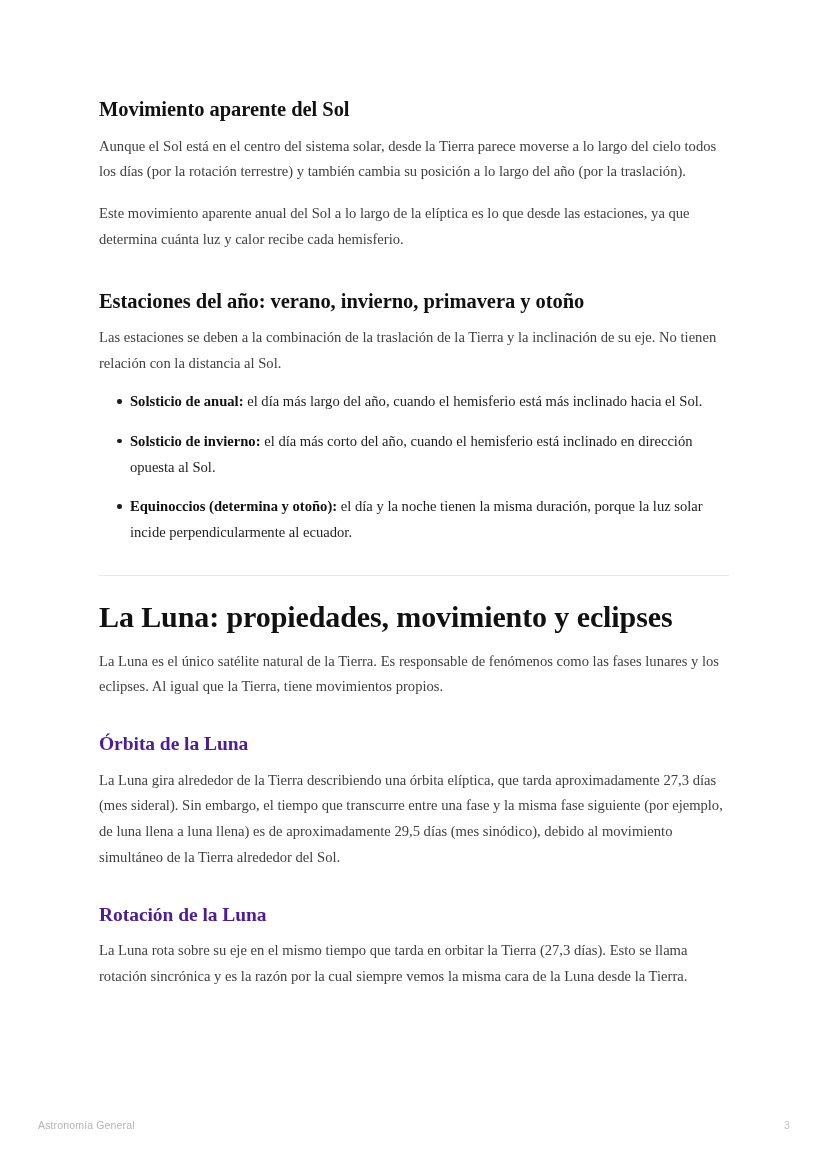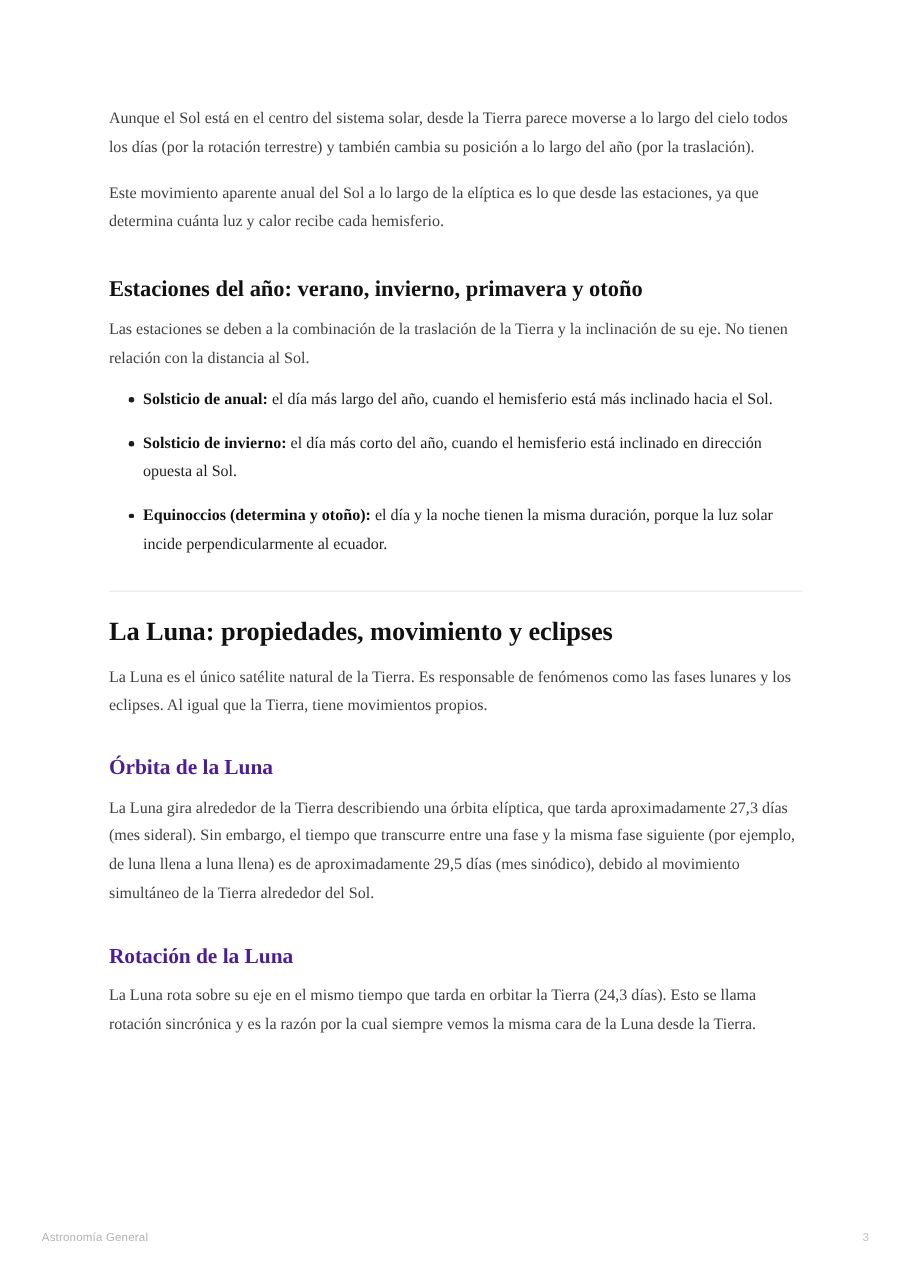--- a/index.html
+++ b/index.html
@@ -30,21 +30,21 @@
   .content {
     position: absolute;
     left: 99px;
     top: 96px;
     width: 630px;
   }
 
   
   h1.doc-h1 {
     font-family: "Liberation Serif", "DejaVu Serif", serif;
-    font-size: 24px;
+    font-size: 30px;
     font-weight: 700;
     line-height: 1.22;
     letter-spacing: -0.1px;
     color: #111111;
     margin: 0 0 13px 0;
   }
 
   h2.doc-h2 {
     font-family: "Liberation Serif", "DejaVu Serif", serif;
     font-size: 20.5px;
@@ -138,20 +138,21 @@
     color: #c2c2c2;
   }
 </style>
 </head>
 <body>
 
 <div class="page">
 
   <div class="content">
 
+    <h2 class="doc-h2">Movimiento aparente del Sol</h2>
 
     <p class="doc-p">Aunque el Sol está en el centro del sistema solar, desde la Tierra parece moverse a lo largo del cielo todos los días (por la rotación terrestre) y también cambia su posición a lo largo del año (por la traslación).</p>
 
     <div class="block-gap-p"></div>
 
     <p class="doc-p">Este movimiento aparente anual del Sol a lo largo de la elíptica es lo que desde las estaciones, ya que determina cuánta luz y calor recibe cada hemisferio.</p>
 
     <div class="block-gap-h2"></div>
 
     <h2 class="doc-h2">Estaciones del año: verano, invierno, primavera y otoño</h2>
@@ -184,21 +185,21 @@
     <div class="block-gap-h3"></div>
 
     <h3 class="doc-h3">Órbita de la Luna</h3>
 
     <p class="doc-p">La Luna gira alrededor de la Tierra describiendo una órbita elíptica, que tarda aproximadamente 27,3 días (mes sideral). Sin embargo, el tiempo que transcurre entre una fase y la misma fase siguiente (por ejemplo, de luna llena a luna llena) es de aproximadamente 29,5 días (mes sinódico), debido al movimiento simultáneo de la Tierra alrededor del Sol.</p>
 
     <div class="block-gap-h3"></div>
 
     <h3 class="doc-h3">Rotación de la Luna</h3>
 
-    <p class="doc-p">La Luna rota sobre su eje en el mismo tiempo que tarda en orbitar la Tierra (24,3 días). Esto se llama rotación sincrónica y es la razón por la cual siempre vemos la misma cara de la Luna desde la Tierra.</p>
+    <p class="doc-p">La Luna rota sobre su eje en el mismo tiempo que tarda en orbitar la Tierra (27,3 días). Esto se llama rotación sincrónica y es la razón por la cual siempre vemos la misma cara de la Luna desde la Tierra.</p>
 
   </div>
 
   <div class="footer">
     <span class="footer-doc-title">Astronomía General</span>
     <span class="footer-page-number">3</span>
   </div>
 
 </div>
 

